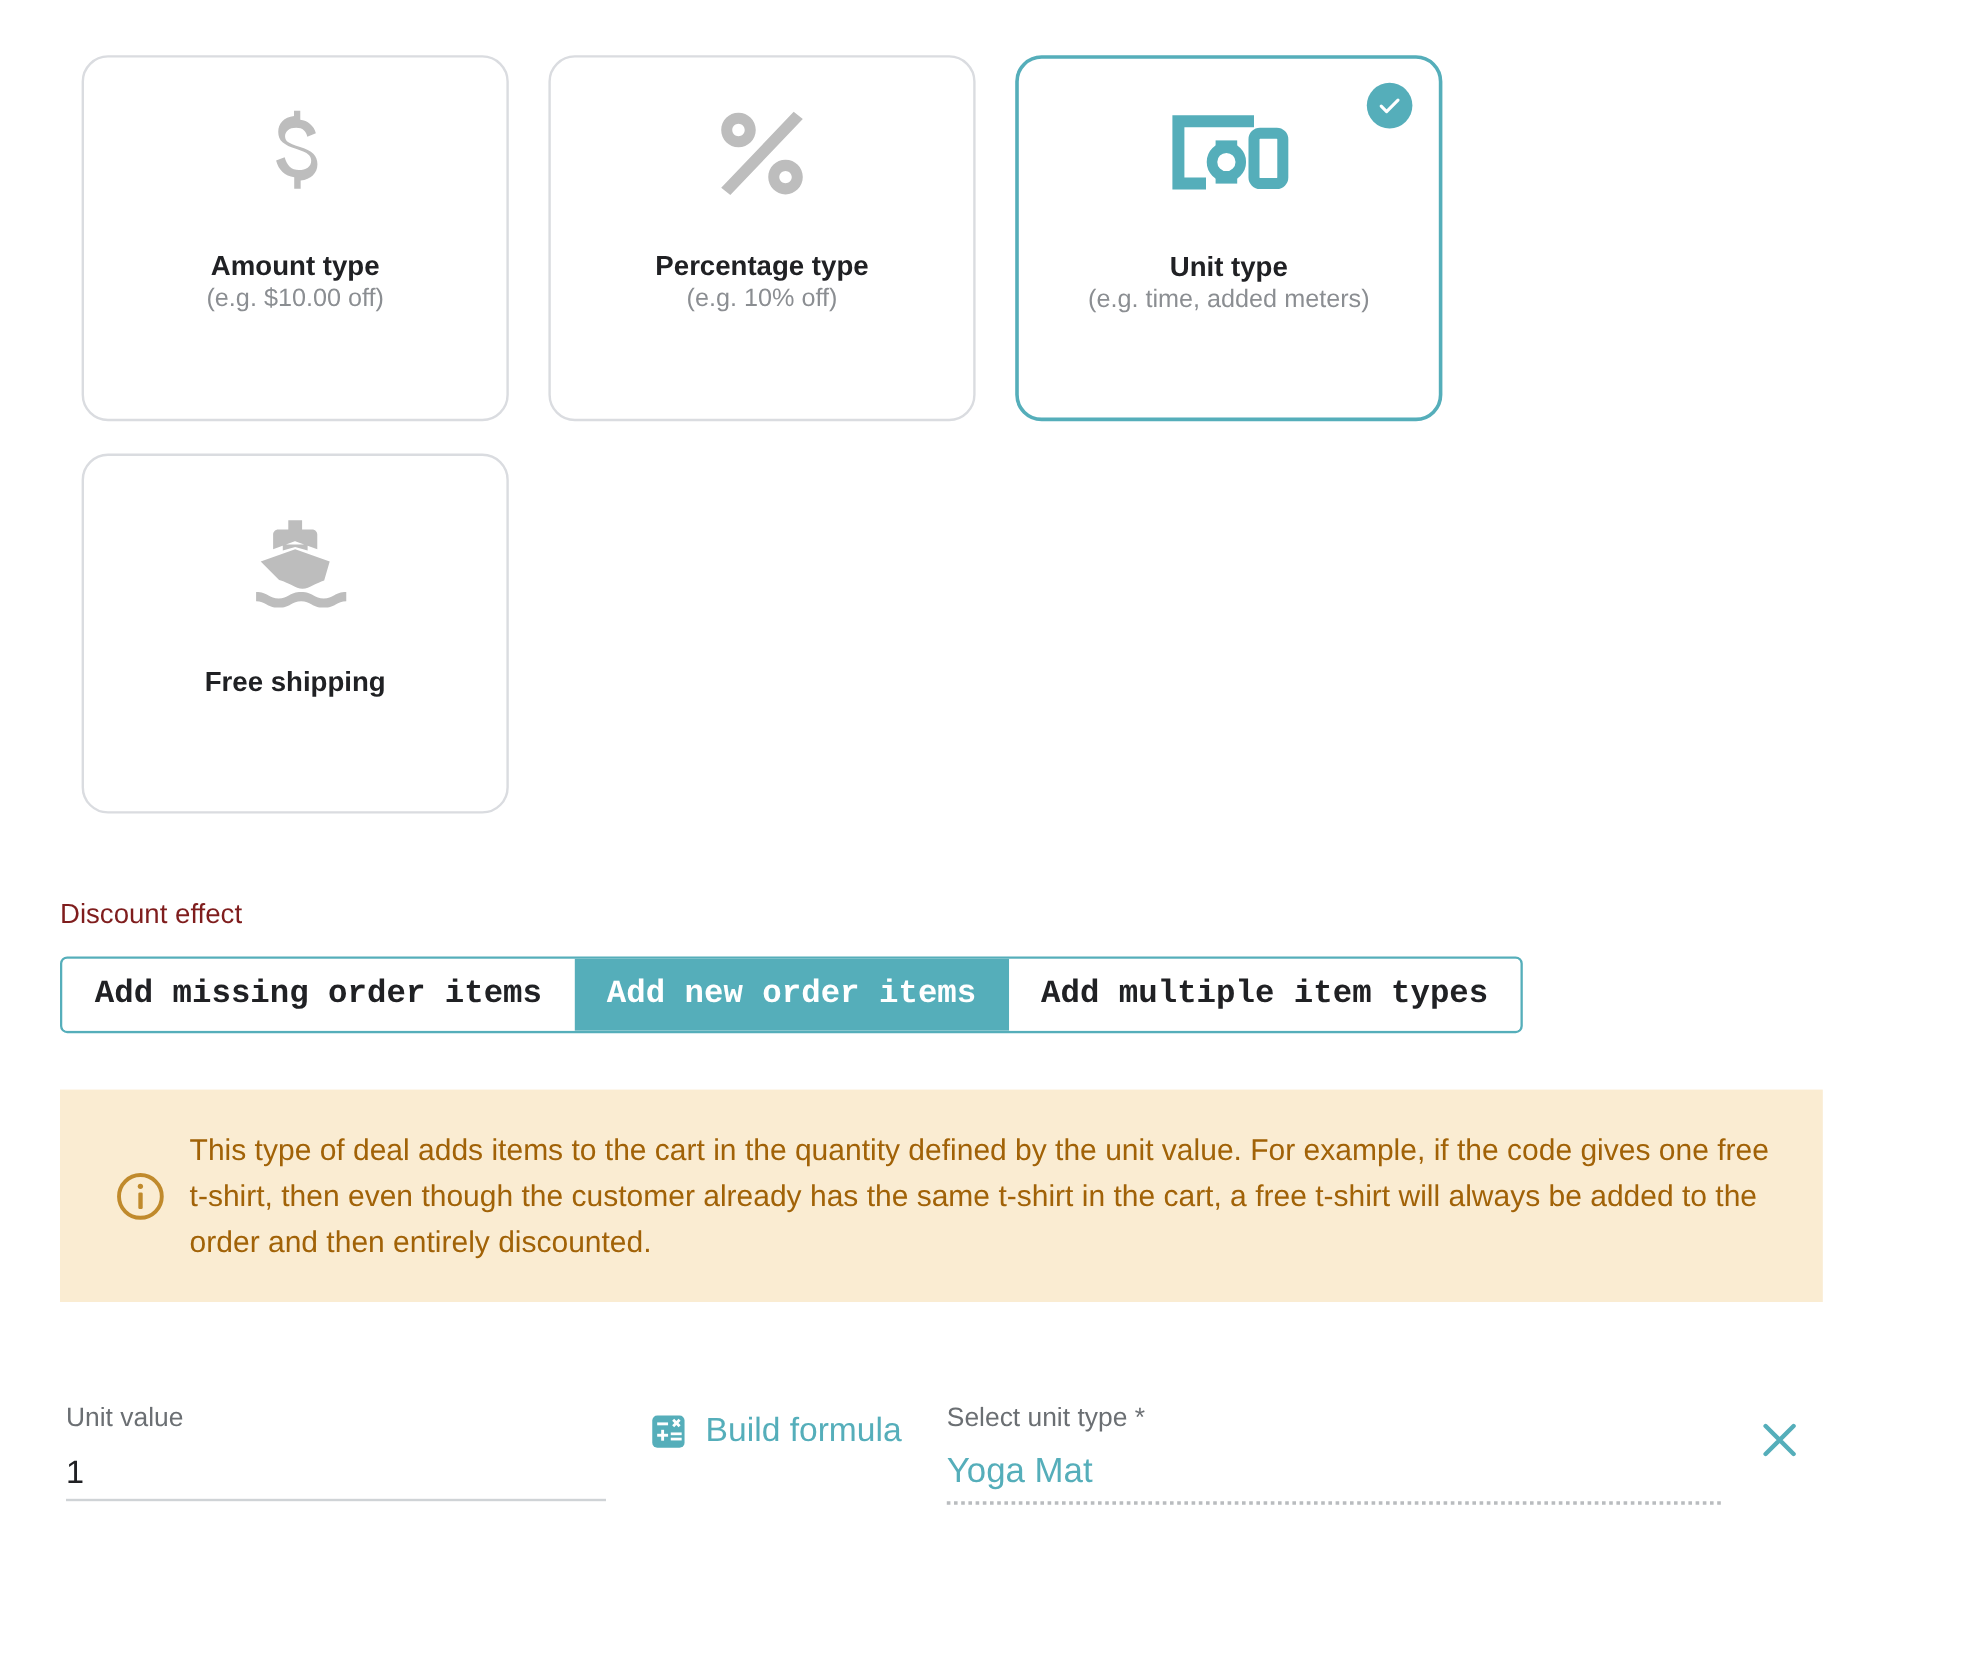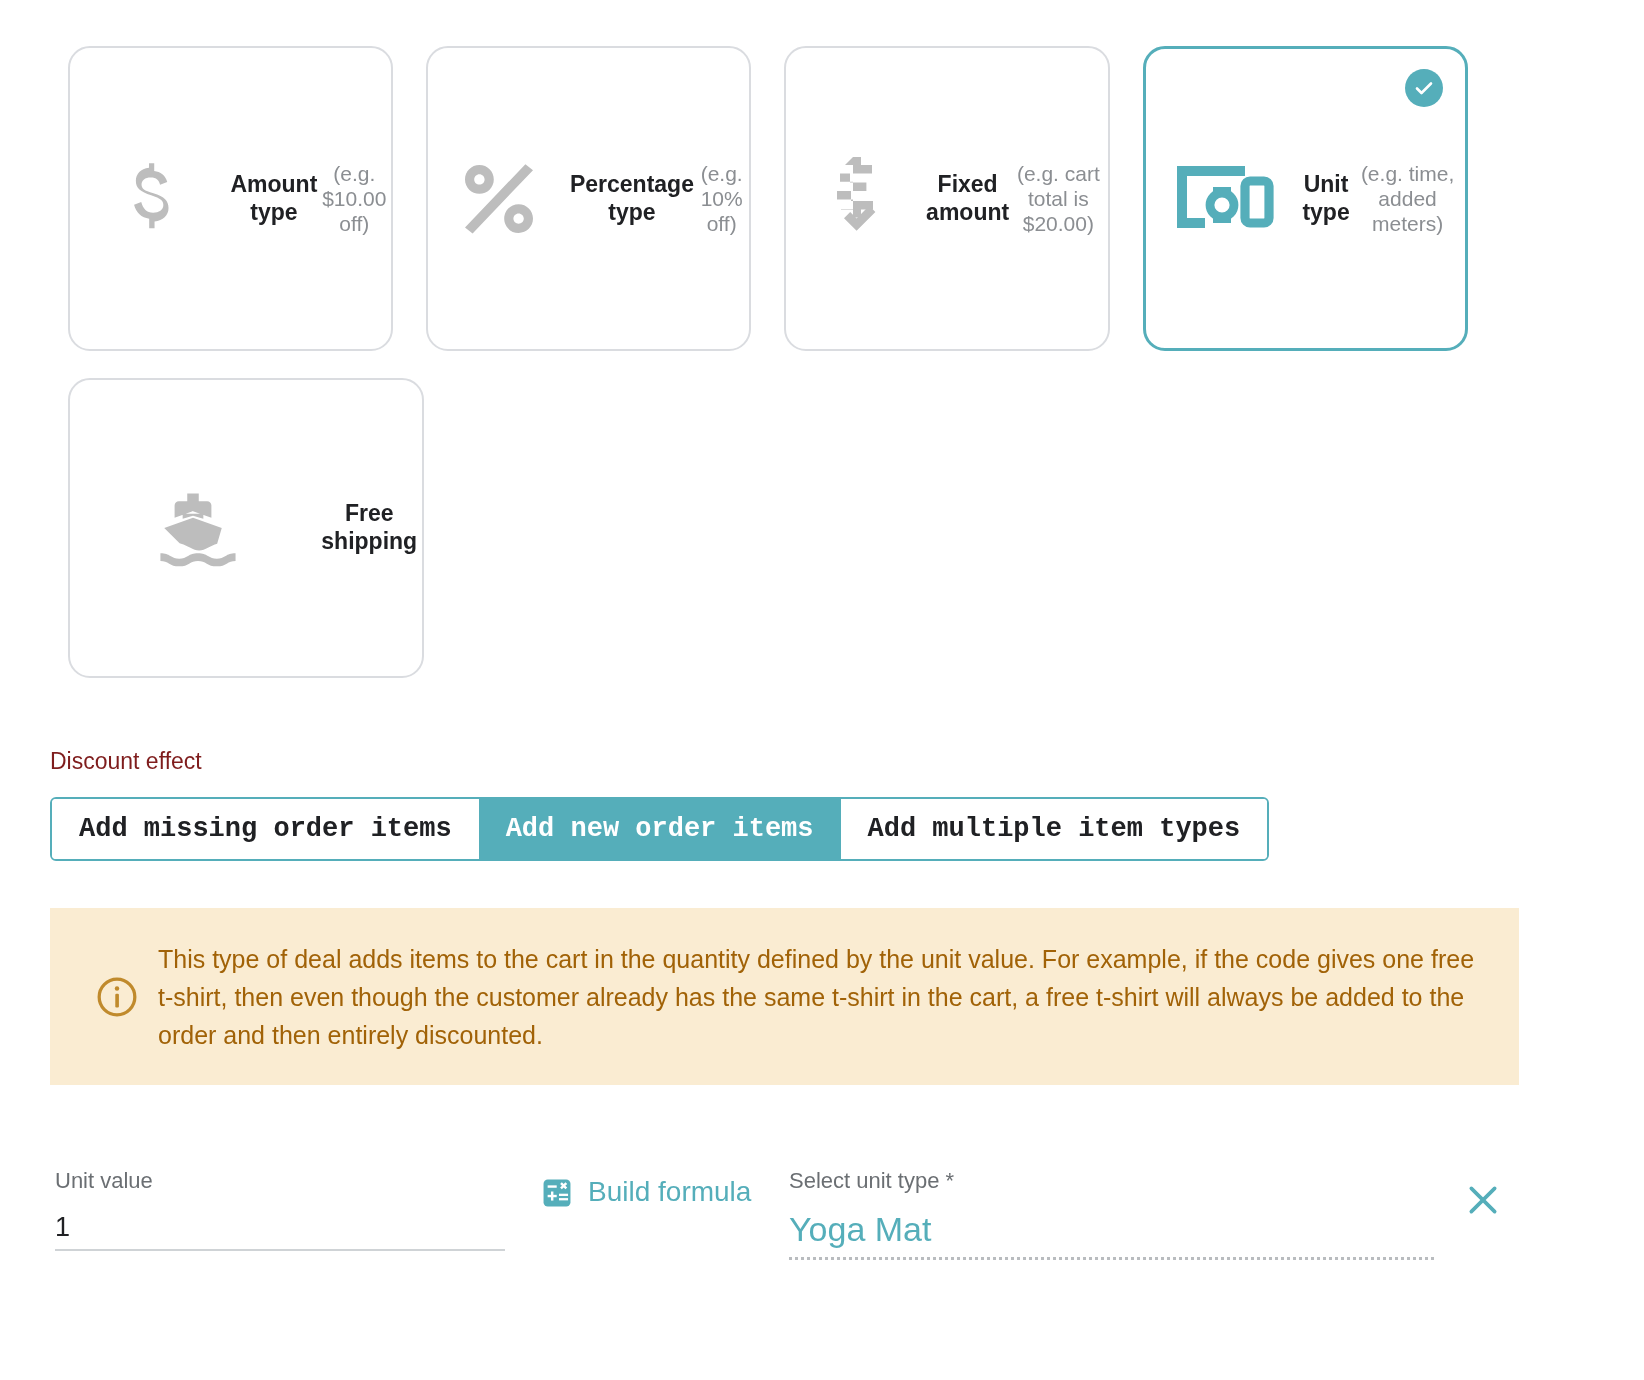--- a/index.html
+++ b/index.html
@@ -30,21 +30,21 @@
   }
   .type-card {
     position: relative;
     width: 356px;
     height: 305px;
     box-sizing: border-box;
     border: 2px solid #dadce0;
     border-radius: 22px;
     background: #ffffff;
     display: flex;
-    flex-direction: row;
+    flex-direction: column;
     align-items: center;
     justify-content: flex-start;
     cursor: pointer;
   }
   .type-card.selected {
     border: 3px solid #55aeba;
   }
   .card-icon {
     height: 160px;
     display: flex;
@@ -192,21 +192,21 @@
     font-size: 28px;
     color: #55aeba;
   }
   .field-unit-type {
     position: absolute;
     left: 789px;
     top: 0;
     width: 645px;
   }
   .field-value-teal {
-    font-size: 34px;
+    font-size: 29px;
     color: #55aeba;
     padding-top: 16px;
     padding-bottom: 8px;
   }
   .underline-dotted {
     border-bottom: 3px dotted #b9bcbf;
     width: 645px;
   }
   .clear-x {
     position: absolute;
@@ -236,32 +236,20 @@
     <div class="type-card">
       <div class="card-icon">
         <svg class="icon-svg" width="96" height="96" viewBox="0 0 24 24" fill="#bdbdbd" aria-hidden="true">
           <path d="M7.1 3.5C5.1 3.5 3.5 5.1 3.5 7.1s1.6 3.6 3.6 3.6 3.6-1.6 3.6-3.6S9.1 3.5 7.1 3.5zm0 4.9c-.7 0-1.3-.6-1.3-1.3s.6-1.3 1.3-1.3 1.3.6 1.3 1.3-.6 1.3-1.3 1.3zM16.9 13.3c-2 0-3.6 1.6-3.6 3.6s1.6 3.6 3.6 3.6 3.6-1.6 3.6-3.6-1.6-3.6-3.6-3.6zm0 4.9c-.7 0-1.3-.6-1.3-1.3s.6-1.3 1.3-1.3 1.3.6 1.3 1.3-.6 1.3-1.3 1.3zM18.6 3.3l1.9 1.5-15.1 15.8-1.9-1.5z"></path>
         </svg>
       </div>
       <div class="card-title">Percentage type</div>
       <div class="card-sub">(e.g. 10% off)</div>
     </div>
 
-    <div class="type-card">
-      <div class="card-icon">
-        <svg class="icon-svg" width="96" height="92" viewBox="0 0 48 46" fill="#bdbdbd" aria-hidden="true">
-
-          <path d="M22.5 2h4v4h5.5v4.2h-11v4.6h8.2v4.2H21.5V24h11v4.2H26.5v4h-4v-4h-6V28h6v-4.8h-8V19h8v-4.6h-6.5V10.2h6.5V6h-4z"></path>
-
-          <path d="M30.6 26.4l3.1 3.1-9.4 9.4-6.3-6.3 3.1-3.1 3.2 3.2z"></path>
-        </svg>
-      </div>
-      <div class="card-title">Fixed amount</div>
-      <div class="card-sub">(e.g. cart total is $20.00)</div>
-    </div>
 
     <div class="type-card selected">
       <div class="check-badge">
         <svg class="icon-svg" width="24" height="24" viewBox="0 0 24 24" fill="none" aria-hidden="true">
           <path d="M5 12.5l4.5 4.5L19 7.5" stroke="#ffffff" stroke-width="2.6" stroke-linecap="round" stroke-linejoin="round"></path>
         </svg>
       </div>
       <div class="card-icon">
         <svg class="icon-svg" width="104" height="80" viewBox="0 0 52 40" fill="none" aria-hidden="true">
 

